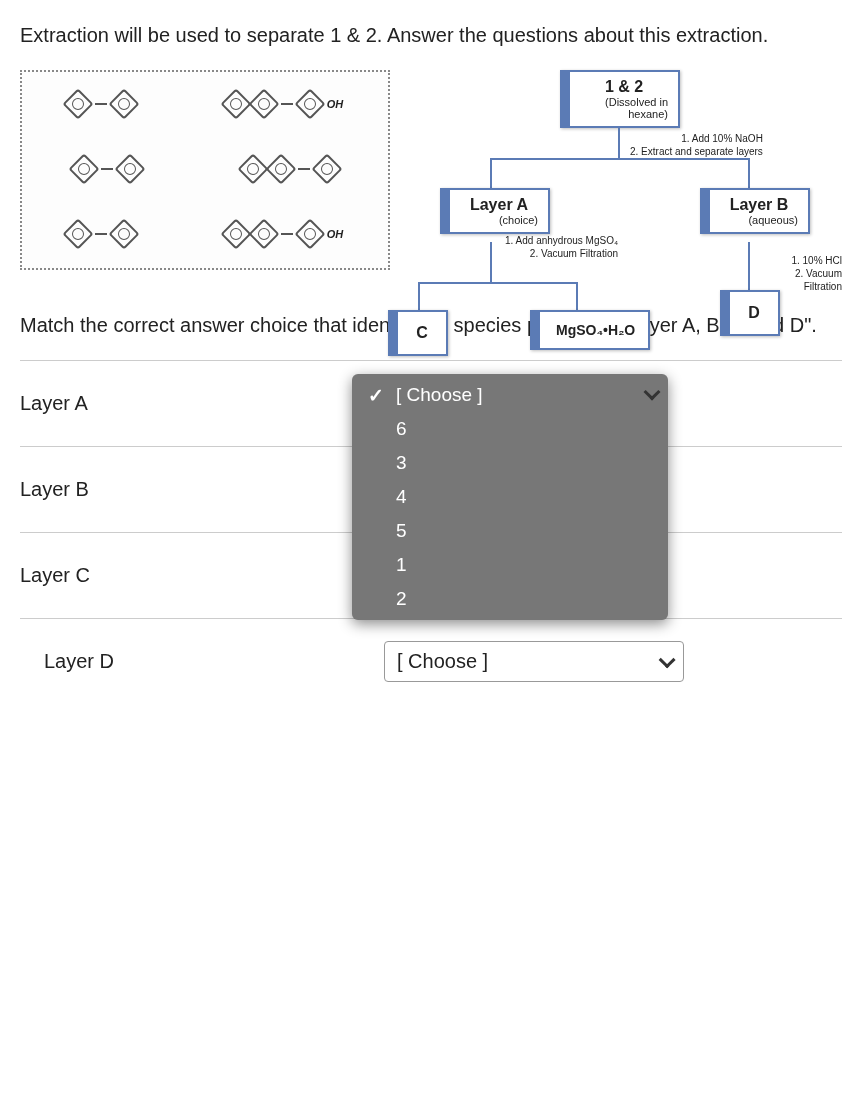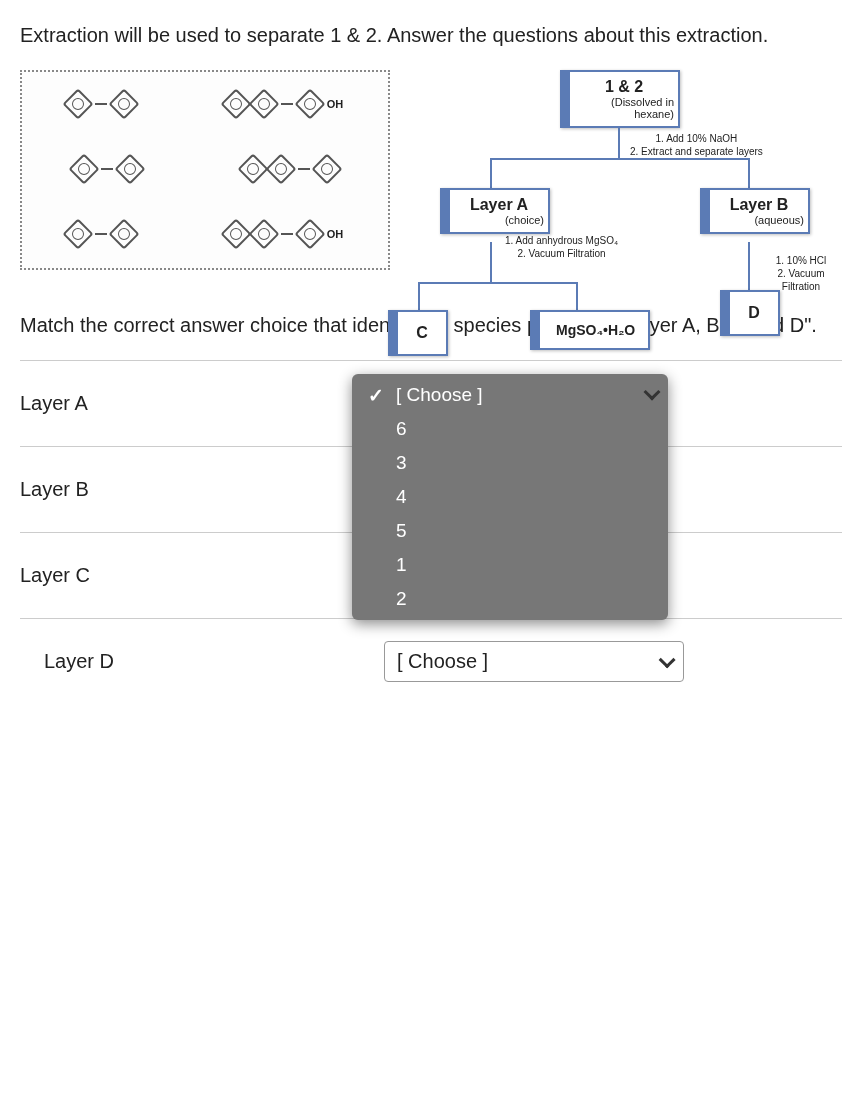--- a/index.html
+++ b/index.html
@@ -19,49 +19,49 @@
     margin-bottom: 40px;
   }
   .mol-box {
     border: 2px dotted #888;
     width: 370px;
     height: 200px;
     position: relative;
     background: #fdfdfd;
   }
   .mol-row { display:flex; justify-content:space-around; align-items:center; height:33%; }
-  .mol { display:flex; align-items:center; gap:6px; }
+  .mol { display:flex; align-items:center; gap:6px;font-style:italic; }
   .ring {
     width:22px; height:22px; border:2px solid #555; border-radius:3px;
     transform: rotate(45deg);
     position: relative;
   }
   .ring::after {
     content:''; position:absolute; inset:3px; border:1px solid #555; border-radius:50%;
   }
   .bridge { width:12px; height:2px; background:#555; }
   .tag { font-size:11px; font-weight:bold; }
   .flow {
     flex:1;
     position: relative;
     font-size: 13px;
   }
   .fbox {
     position:absolute;
     border:2px solid #5b7bb5;
     border-left:10px solid #5b7bb5;
     background:#fff;
-    padding:6px 4px;
+    padding:6px 10px;
     text-align:center;
     box-shadow: 1px 1px 3px rgba(0,0,0,0.25);
     font-size: 16px;
     font-weight: bold;
   }
   .fbox .sublabel { font-size:11px; font-weight:normal; display:block;text-align:right; }
-  .steps { position:absolute; font-size:10px; line-height:1.3; text-align:center; }
+  .steps { position:absolute; font-size:10px; line-height:1.3; text-align:right; }
   .conn { position:absolute; background:#5b7bb5; }
   .prompt2 { line-height:1.5; margin:30px 0 20px; }
   .match-row {
     display:flex;
     align-items:center;
     border-bottom:1px solid #ccc;
     padding:22px 0;
   }
   .match-row:first-of-type { border-top:1px solid #ccc; }
   .match-label { flex:0 0 340px; }

